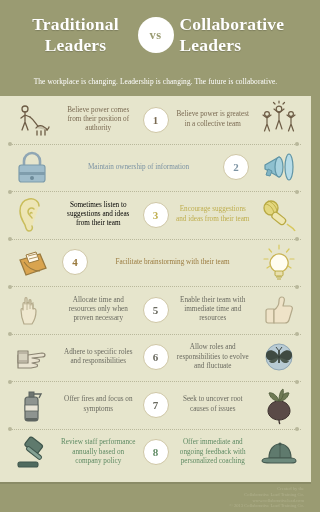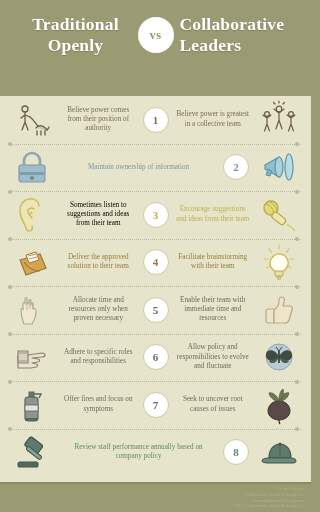--- a/index.html
+++ b/index.html
@@ -99,26 +99,27 @@
     font-size:4.6px; line-height:5.8px;
   }
 </style>
 </head>
 <body>
 
 <div id="page">
 
   <div class="header">
     <div class="header-row">
-      <div class="hd-title left">Traditional Openly</div>
+      <div class="hd-title left">Traditional Leaders</div>
       <div class="vs-badge">
         <span>vs</span>
       </div>
       <div class="hd-title right">Collaborative Leaders</div>
     </div>
+    <div class="subtitle">The workplace is changing. Leadership is changing. The future is collaborative.</div>
   </div>
 
   <div class="panel">
     <div class="rows" id="rows-container">
         <div class="row">
           <div class="icon-cell">
             <svg width="40" height="40" viewBox="0 0 40 40">
               <g fill="none" stroke="#6d5c45" stroke-width="1.3" stroke-linecap="round">
                 <circle cx="13" cy="9" r="3"></circle>
                 <path d="M13 12v10M13 22l-3 8M13 22l3 8M13 15l-4 3M13 15l5 2"></path>
@@ -206,21 +207,20 @@
           <div class="icon-cell">
             <svg width="40" height="40" viewBox="0 0 40 40">
               <g>
                 <path d="M8 18l20-6 6 14-20 7z" fill="#d9a44f" stroke="#9a7a3e" stroke-width="1.3"></path>
                 <path d="M14 13l10-3 3 8-10 3z" fill="#fff8e8" stroke="#9a7a3e" stroke-width="1"></path>
                 <path d="M16 14l8-2M17 17l8-2" stroke="#9a7a3e" stroke-width=".8"></path>
                 <path d="M12 20c4 6 10 9 16 9" fill="none" stroke="#9a7a3e" stroke-width="1.2"></path>
               </g>
             </svg>
           </div>
-          <div class="text-cell" style="color:#9a7a3e">Deliver the approved solution to their team</div>
           <div class="num-cell">
             <div class="num-circle" style="color:#9a7a3e">4</div>
           </div>
           <div class="text-cell" style="color:#9a7a3e">Facilitate brainstorming with their team</div>
           <div class="icon-cell">
             <svg width="40" height="40" viewBox="0 0 40 40">
               <g>
                 <path d="M20 30a9 9 0 1 0-6-15.6A9 9 0 0 0 20 30z" fill="#fffdf0" stroke="#c9b352" stroke-width="1.3"></path>
                 <rect x="16" y="29" width="8" height="5" rx="1.2" fill="#e8dfae" stroke="#b8a943" stroke-width="1"></rect>
                 <path d="M17 35h6M18 37h4" stroke="#b8a943" stroke-width="1.1"></path>
@@ -263,21 +263,21 @@
                 <path d="M6 18h10l14-2c2 0 3 1 3 2s-1 2-3 2l-10 1 6 1c2 0 2 3 0 3l-6 1 4 1c2 0 2 3 0 3l-5 1H6z"></path>
                 <path d="M6 14h10v12H6z" fill="#d7d2bf"></path>
                 <path d="M7 16h8M7 24h8" stroke-width=".7"></path>
               </g>
             </svg>
           </div>
           <div class="text-cell" style="color:#6a6a60">Adhere to specific roles and responsibilities</div>
           <div class="num-cell">
             <div class="num-circle" style="color:#6a6a60">6</div>
           </div>
-          <div class="text-cell" style="color:#6a6a60">Allow policy and responsibilities to evolve and fluctuate</div>
+          <div class="text-cell" style="color:#6a6a60">Allow roles and responsibilities to evolve and fluctuate</div>
           <div class="icon-cell">
             <svg width="40" height="40" viewBox="0 0 40 40">
               <g>
                 <circle cx="20" cy="20" r="13" fill="#b8cbd4" stroke="#8fa6b4" stroke-width="1"></circle>
                 <path d="M20 20c-3-8-12-9-13-3s6 10 13 3z" fill="#3f4a42"></path>
                 <path d="M20 20c3-8 12-9 13-3s-6 10-13 3z" fill="#3f4a42"></path>
                 <path d="M20 20c-2 6-8 8-10 4M20 20c2 6 8 8 10 4" fill="#4d5a50"></path>
                 <path d="M20 14v12" stroke="#2e362f" stroke-width="1.6"></path>
                 <path d="M20 14l-3-4M20 14l3-4" stroke="#2e362f" stroke-width=".9" fill="none"></path>
               </g>
@@ -324,20 +324,21 @@
                 <rect x="14" y="8" width="16" height="11" rx="2.5" transform="rotate(38 22 13)" fill="#5f7a6d" stroke="#3f564c" stroke-width="1.2"></rect>
                 <rect x="13" y="19" width="18" height="4" rx="2" transform="rotate(38 22 21)" fill="#85a294" stroke="#3f564c" stroke-width="1"></rect>
                 <rect x="6" y="30" width="20" height="5" rx="2" fill="#4f6a5e" stroke="#3f564c" stroke-width="1.1"></rect>
               </g>
             </svg>
           </div>
           <div class="text-cell" style="color:#5e8a63">Review staff performance annually based on company policy</div>
           <div class="num-cell">
             <div class="num-circle" style="color:#5e8a63">8</div>
           </div>
+          <div class="text-cell" style="color:#5e8a63">Offer immediate and ongoing feedback with personalized coaching</div>
           <div class="icon-cell">
             <svg width="40" height="40" viewBox="0 0 40 40">
               <g>
                 <path d="M10 26c0-9 5-14 11-14s11 5 11 14z" fill="#5f7a6d" stroke="#44594f" stroke-width="1.2"></path>
                 <path d="M10 26c-4 0-7 1-7 3 0 1.5 3 2 9 2h20c4 0 5-1 5-2 0-2-3-3-5-3z" fill="#6d8a7c" stroke="#44594f" stroke-width="1.1"></path>
                 <path d="M21 12v14" fill="none" stroke="#44594f" stroke-width=".8"></path>
                 <circle cx="21" cy="12" r="1.6" fill="#44594f"></circle>
               </g>
             </svg>
           </div>

